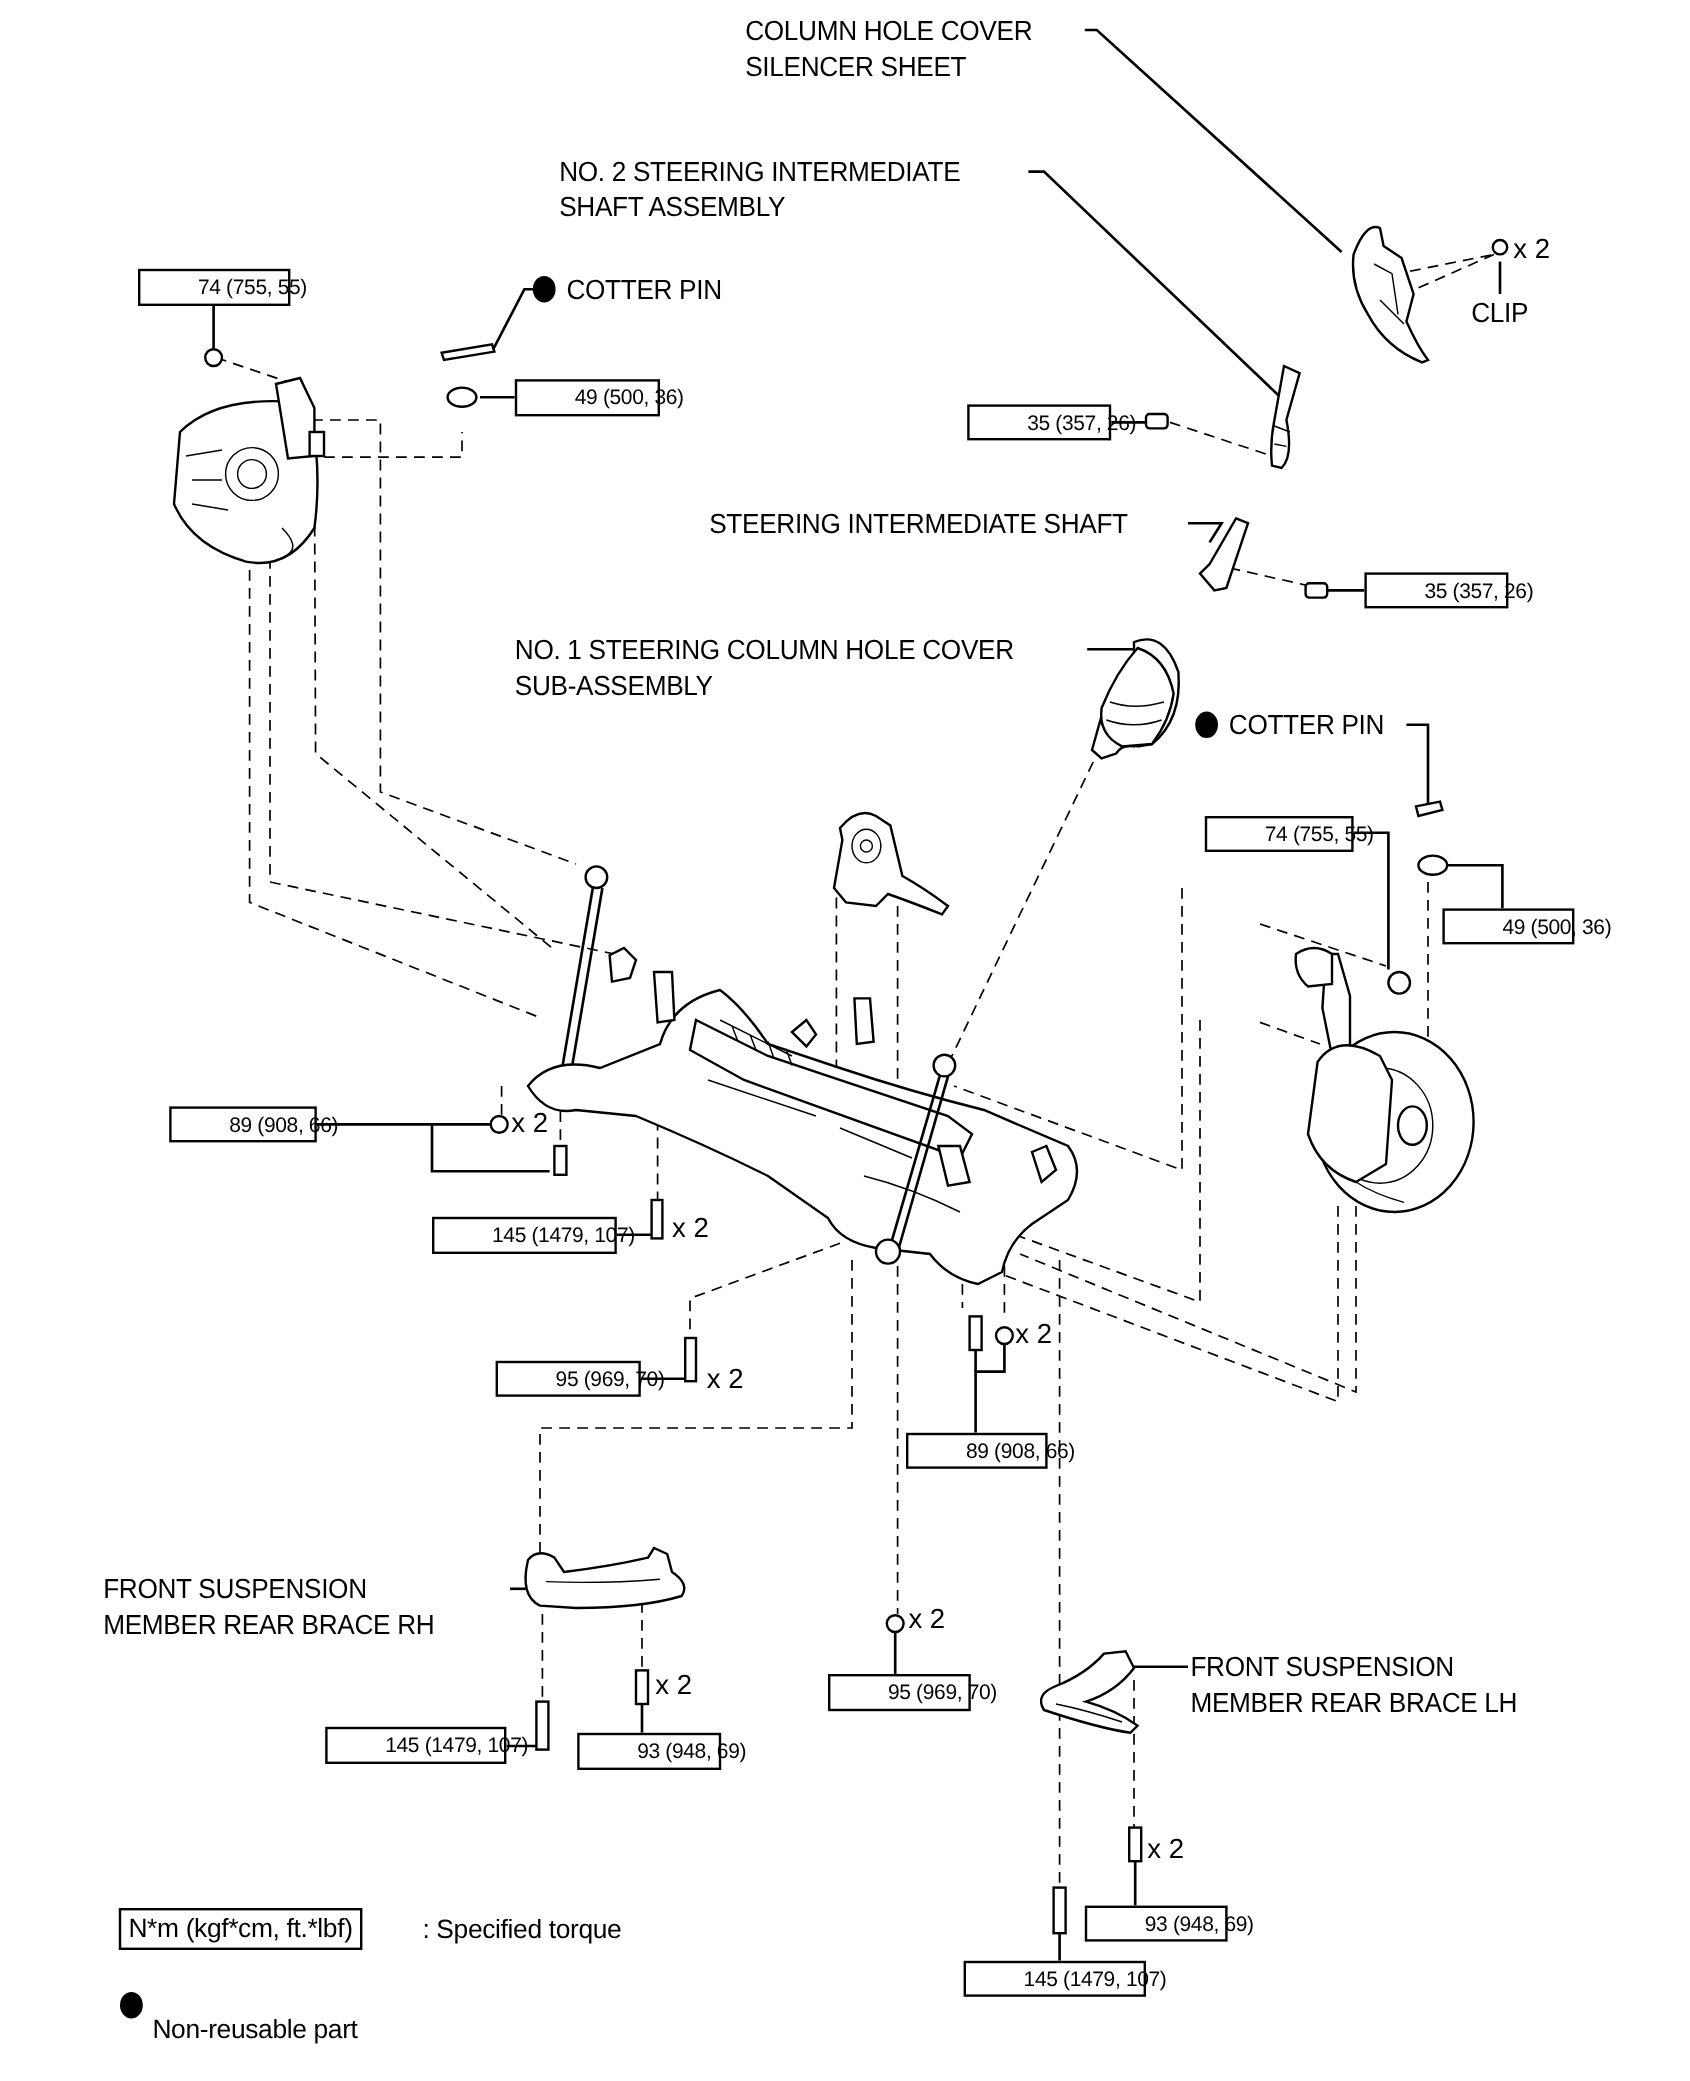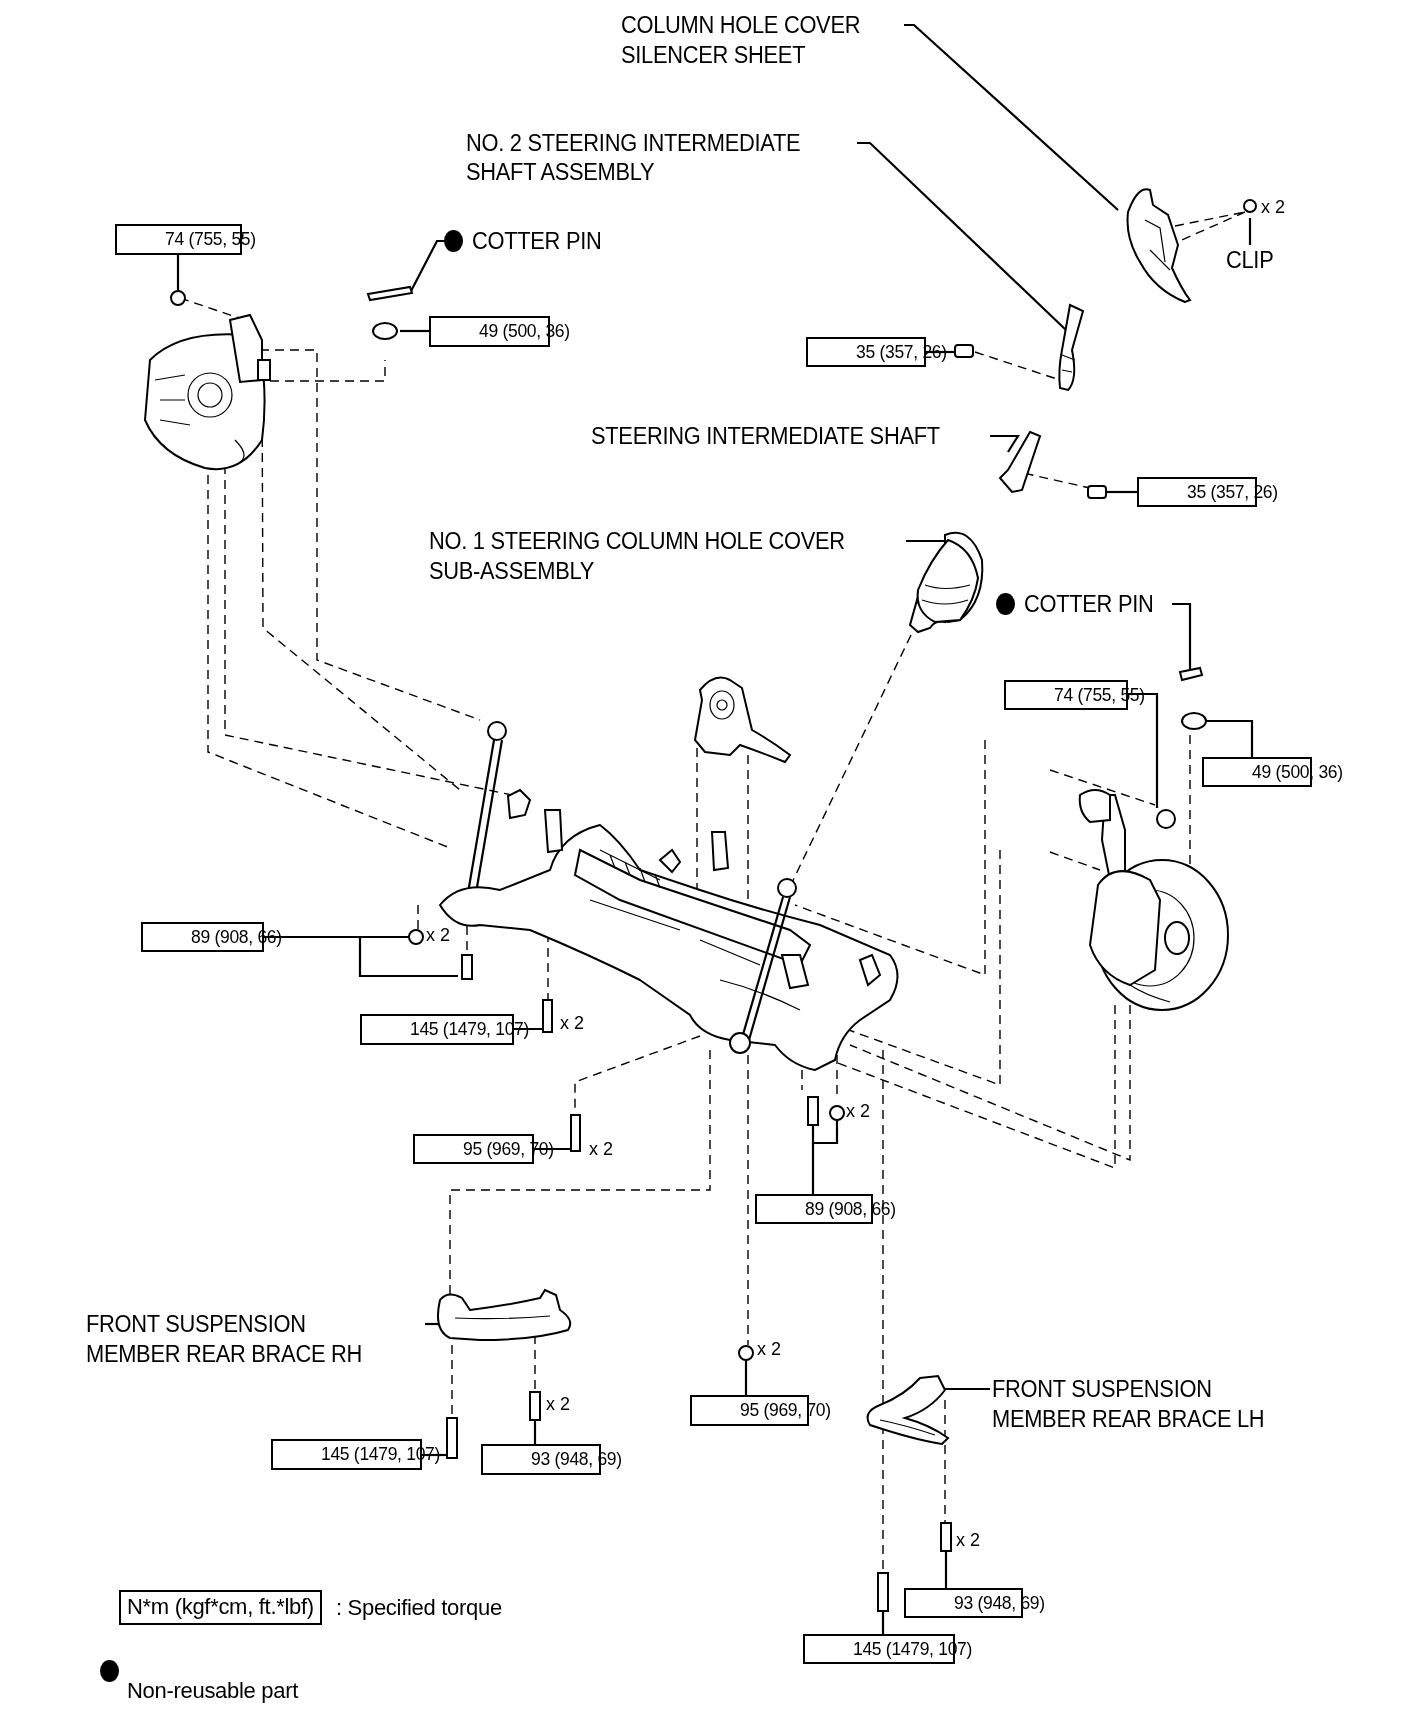--- a/index.html
+++ b/index.html
@@ -3,21 +3,21 @@
 <meta charset="utf-8">
 <style>
   html, body { margin: 0; padding: 0; background: #ffffff; }
   body { width: 1408px; height: 1734px; position: relative; overflow: hidden;
          font-family: "Liberation Sans", sans-serif; color: #000; }
   #art { position: absolute; left: 0; top: 0; }
   .lbl { position: absolute; font-size: 23px; line-height: 30px; white-space: nowrap;
          letter-spacing: -0.3px; transform: scaleX(0.95); transform-origin: left center; }
   .tq { position: absolute; border: 2px solid #000; background: #fff; font-size: 17.5px;
         line-height: 26px; text-align: center; white-space: nowrap; box-sizing: border-box; letter-spacing: -0.3px; padding-left: 48px; }
-  .qty { position: absolute; font-size: 18px; line-height: 26px; white-space: nowrap; }
+  .qty { position: absolute; font-size: 23px; line-height: 26px; white-space: nowrap; }
   .dot { position: absolute; width: 19px; height: 22px; border-radius: 50%; background: #000; }
   .legend-box { position: absolute; border: 2px solid #000; font-size: 22px; line-height: 30px;
                 padding: 0 6px; white-space: nowrap; box-sizing: border-box; letter-spacing: -0.3px; }
   .legend-text { position: absolute; font-size: 22px; line-height: 30px; white-space: nowrap; letter-spacing: -0.3px; }
   svg .part { fill: #fff; stroke: #000; stroke-width: 2; }
   svg .thin { fill: none; stroke: #000; stroke-width: 1.2; }
   svg .lead { fill: none; stroke: #000; stroke-width: 2.2; }
   svg .dash { fill: none; stroke: #000; stroke-width: 1.4; stroke-dasharray: 9 6; }
 </style>
 </head>
@@ -244,16 +244,16 @@
 <div class="tq" style="left:271px; top:1439px; width:151px; height:31px;">145 (1479, 107)</div>
 <div class="tq" style="left:481px; top:1444px; width:120px; height:31px;">93 (948, 69)</div>
 
 <div class="lbl" style="left:992px; top:1374px;">FRONT SUSPENSION</div>
 <div class="lbl" style="left:992px; top:1404px;">MEMBER REAR BRACE LH</div>
 
 <div class="qty" style="left:956px; top:1527px;">x 2</div>
 <div class="tq" style="left:904px; top:1588px; width:119px; height:30px;">93 (948, 69)</div>
 <div class="tq" style="left:803px; top:1634px; width:152px; height:30px;">145 (1479, 107)</div>
 
-<div class="legend-box" style="left:99px; top:1590px; height:35px;margin-left:20px;">N*m (kgf*cm, ft.*lbf)</div>
-<div class="legend-text" style="left:336px; top:1593px;">: Specified torque</div>
+<div class="legend-box" style="left:99px; top:1590px; height:35px;">N*m (kgf*cm, ft.*lbf)</div>
+<div class="legend-text" style="left:352px; top:1593px;">: Specified torque</div>
 <span class="dot" style="left:100px; top:1660px;"></span>
 <div class="legend-text" style="left:127px; top:1656px;margin-top:20px;">Non-reusable part</div>
 
 </body></html>

